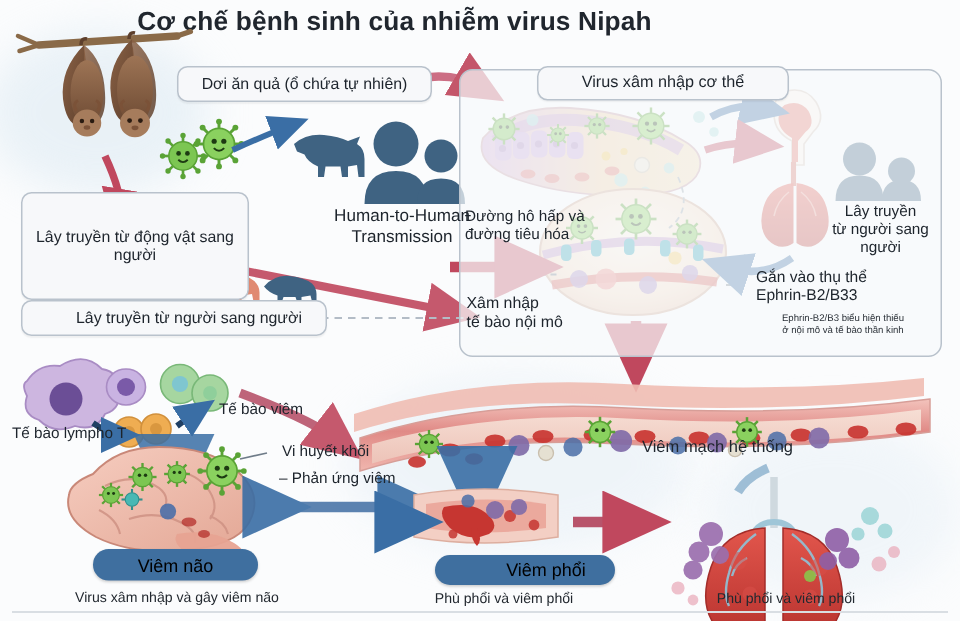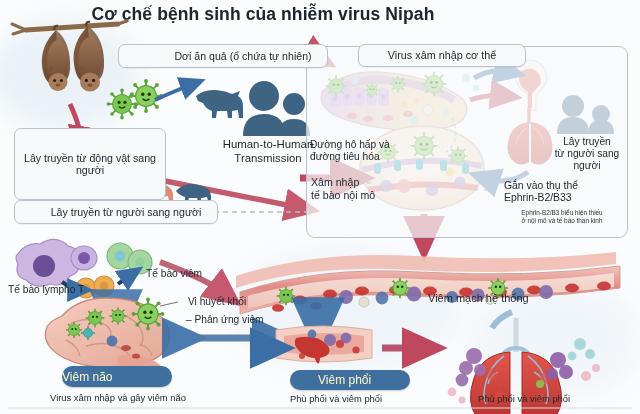--- a/index.html
+++ b/index.html
@@ -16,22 +16,22 @@
   
   .box{position:absolute;background:#f7f8fa;border:1.2px solid #b9c2cc;border-radius:7px;
        color:#1d242c;display:flex;align-items:center;justify-content:center;text-align:center;
        line-height:1.18;box-shadow:0 1px 1px rgba(0,0,0,.05);}
   .panel{position:absolute;background:rgba(247,249,251,.72);border:1.2px solid #b9c2cc;
          border-radius:9px;}
 
   .lbl{position:absolute;color:#1d242c;line-height:1.2;}
   .tiny{font-size:6.4px;color:#2b3138;line-height:1.25;text-align:center;}
 
-  .badge{position:absolute;background:#3f6f9f;border-radius:11px;color:#fef9c3;
-         display:flex;align-items:center;justify-content:flex-start;font-size:12px;
+  .badge{position:absolute;background:#3f6f9f;border-radius:11px;color:#000000;
+         display:flex;align-items:center;justify-content:center;font-size:12px;
          box-shadow:0 1px 2px rgba(0,0,0,.2);}
   .cap{position:absolute;font-size:9.4px;color:#22282f;text-align:center;width:100%;}
 
   svg{position:absolute;left:0;top:0;overflow:visible;}
   .noevt{pointer-events:none;}
 </style>
 </head>
 <body>
 
 <div id="stage">
@@ -688,21 +688,21 @@
       <circle cx="540" cy="384" r="4" fill="#8ac34a" opacity=".9"></circle>
     </g>
 
     <path d="M512,312 q-14,6 -20,16" stroke="#8fb4cf" stroke-width="6" fill="none" opacity=".85"></path>
 
     <path d="M8,408 L632,408" stroke="#d9dee3" stroke-width="1.2" fill="none"></path>
   </svg>
 
   <div class="panel" style="left:306px;top:46px;width:320px;height:190px;"></div>
 
-  <div class="box" style="left:118px;top:44px;width:168px;height:22px;font-size:10.6px;padding-left:40px;">
+  <div class="box" style="left:118px;top:44px;width:168px;height:22px;font-size:10.6px;">
     <span>Dơi ăn quả (ổ chứa tự nhiên)</span>
   </div>
 
   <div class="box" style="left:14px;top:128px;width:142px;height:38px;font-size:10.6px;padding:16px 4px;">
     <span>Lây truyền từ động vật sang người</span>
   </div>
 
   <div class="box" style="left:14px;top:200px;width:182px;height:22px;font-size:10.6px;padding-left:20px;">
     <span>Lây truyền từ người sang người</span>
   </div>
@@ -714,21 +714,21 @@
 
   <div class="box" style="left:358px;top:44px;width:166px;height:21px;font-size:10.8px;background:#f7f8fa;">
     <span>Virus xâm nhập cơ thể</span>
   </div>
 
   <div class="lbl" style="left:310px;top:139px;width:104px;font-size:10.2px;">
     <div>Đường hô hấp và</div>
     <div>đường tiêu hóa</div>
   </div>
 
-  <div class="lbl" style="left:311px;top:176px;width:96px;font-size:10.6px;">
+  <div class="lbl" style="left:311px;top:196px;width:96px;font-size:10.6px;">
     <div>Xâm nhập</div>
     <div>tế bào nội mô</div>
   </div>
 
   <div class="lbl" style="left:544px;top:136px;width:86px;text-align:center;font-size:10.2px;">
     <div>Lây truyền</div>
     <div>từ người sang</div>
     <div>người</div>
   </div>
 

